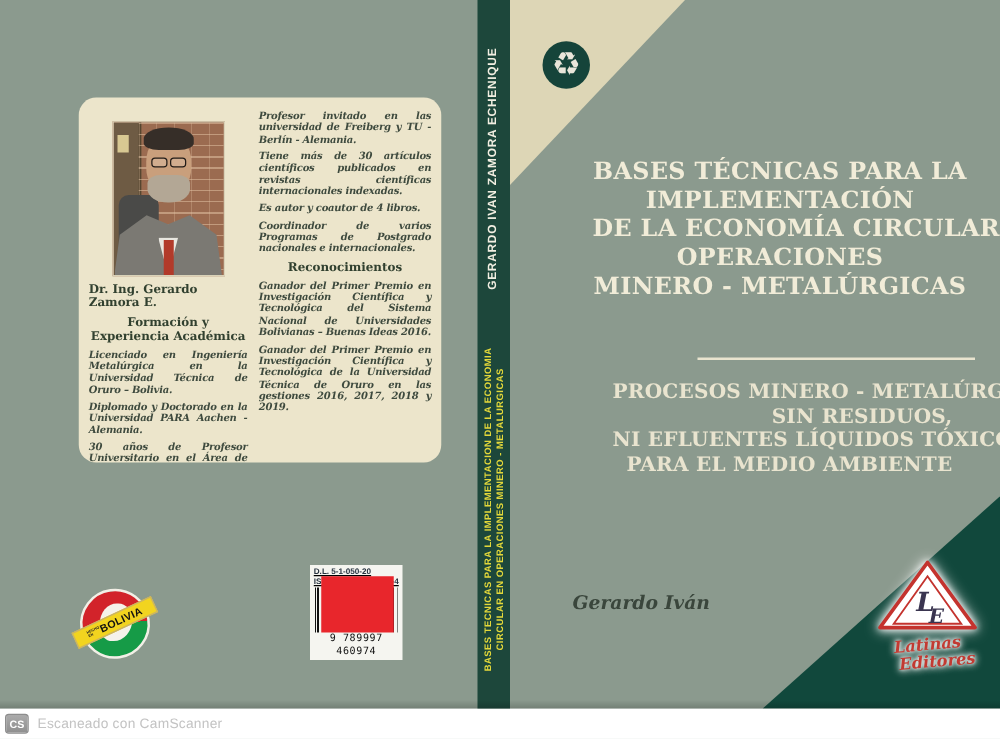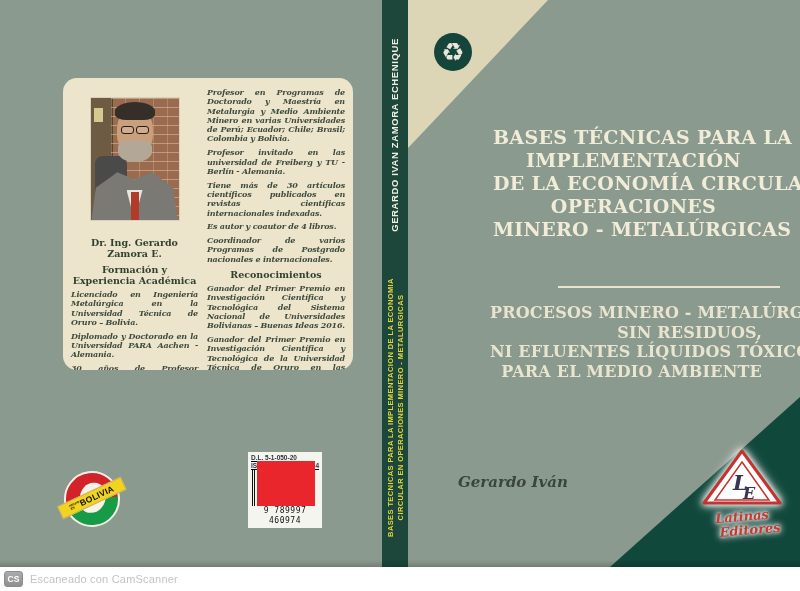--- a/index.html
+++ b/index.html
@@ -14,21 +14,21 @@
 
   
   .bio-panel{position:absolute;left:63px;top:78px;width:290px;height:292px;
         background:#ece5cb;border-radius:14px;box-sizing:border-box;
         padding:8px 8px;display:flex;gap:9px;overflow:hidden;}
   .col-left{width:127px;flex:none;}
   .col-right{flex:1;padding-top:2px;}
   .bio-p{font:bold italic 8px/9.3px "DejaVu Serif",serif;color:#3e4a3e;
         text-align:justify;margin:0 0 4.5px;letter-spacing:-0.2px;}
   .bio-h{font:bold 9.5px/11px "DejaVu Serif",serif;color:#31402f;text-align:center;margin:5px 0 4px;}
-  .caption{font:bold 9.5px/11px "DejaVu Serif",serif;color:#31402f;text-align:center;margin-top:16px;}
+  .caption{font:bold 9.5px/11px "DejaVu Serif",serif;color:#31402f;text-align:left;margin-top:5px;}
 
   
   .photo{position:relative;width:88px;height:122px;margin:11px auto 2px;overflow:hidden;
         background:#9b6b50;border:1px solid #d9d2b8;}
   .ph-mortar{position:absolute;left:20px;top:0;right:0;bottom:0;
         background:repeating-linear-gradient(180deg,rgba(225,193,162,0.55) 0 1px,transparent 1px 9px),
                    repeating-linear-gradient(90deg,rgba(225,193,162,0.30) 0 1px,transparent 1px 14px);}
   .ph-door{position:absolute;left:0;top:0;width:20px;height:100%;background:#6e5b44;border-right:2px solid #55452f;}
   .ph-paper{position:absolute;left:3px;top:10px;width:9px;height:14px;background:#d8c892;}
   .ph-chair{position:absolute;left:4px;top:58px;width:32px;height:64px;background:#4a4a48;border-radius:8px 8px 0 0;}
@@ -76,21 +76,21 @@
         text-align:center;white-space:nowrap;}
 
   
   .front{position:absolute;left:408px;top:0;width:392px;height:567px;}
   .beige-tri{position:absolute;left:0;top:0;width:140px;height:148px;background:#ddd6b6;
         clip-path:polygon(0 0,100% 0,0 100%);}
   .recycle{position:absolute;left:26px;top:33px;width:38px;height:38px;border-radius:50%;background:#15443a;
         color:#e9e6da;font:26px/38px "DejaVu Sans",sans-serif;text-align:center;}
   .title{position:absolute;left:66px;top:126px;width:300px;text-align:center;
         font:bold 19px/23px "DejaVu Serif",serif;color:#f1ecd8;letter-spacing:0.3px;}
-  .title div{white-space:nowrap;margin-left:19px;}
+  .title div{white-space:nowrap;}
   .rule{position:absolute;left:150px;top:286px;width:222px;height:2px;background:#e9e4cf;}
   .subtitle{position:absolute;left:82px;top:303px;width:272px;text-align:right;
         font:bold 16px/19.5px "DejaVu Serif",serif;color:#e9e4cf;letter-spacing:0.2px;}
   .subtitle div{white-space:nowrap;}
   .front-author{position:absolute;left:50px;top:472px;width:136px;text-align:left;
         font:bold italic 15px/20px "DejaVu Serif",serif;color:#3a463c;}
   .front-author div{white-space:nowrap;}
   .corner-dark{position:absolute;right:0;bottom:0;width:190px;height:170px;background:#11483c;
         clip-path:polygon(100% 0,100% 100%,0 100%);}
   .publisher{position:absolute;right:12px;bottom:30px;width:92px;text-align:center;}
@@ -133,21 +133,20 @@
             </div>
           </div>
           <div class="caption">Dr. Ing. Gerardo Zamora E.</div>
           <div class="bio-h">Formación y Experiencia Académica</div>
           <p class="bio-p">Licenciado en Ingeniería Metalúrgica en la Universidad Técnica de Oruro – Bolivia.</p>
           <p class="bio-p">Diplomado y Doctorado en la Universidad PARA Aachen - Alemania.</p>
           <p class="bio-p">30 años de Profesor Universitario en el Área de Hidrometalurgia y Electrometalurgia y 26 años en la del Medio Ambiente Minero en la Universidad Técnica de Oruro.</p>
 
         </div>
         <div class="col-right">
-          <p class="bio-p">Profesor en Programas de Doctorado y Maestría en Metalurgia y Medio Ambiente Minero en varias Universidades de Perú; Ecuador; Chile; Brasil; Colombia y Bolivia.</p>
           <p class="bio-p">Profesor invitado en las universidad de Freiberg y TU - Berlín - Alemania.</p>
           <p class="bio-p">Tiene más de 30 artículos científicos publicados en revistas científicas internacionales indexadas.</p>
           <p class="bio-p">Es autor y coautor de 4 libros.</p>
           <p class="bio-p">Coordinador de varios Programas de Postgrado nacionales e internacionales.</p>
           <div class="bio-h">Reconocimientos</div>
           <p class="bio-p">Ganador del Primer Premio en Investigación Científica y Tecnológica del Sistema Nacional de Universidades Bolivianas – Buenas Ideas 2016.</p>
           <p class="bio-p">Ganador del Primer Premio en Investigación Científica y Tecnológica de la Universidad Técnica de Oruro en las gestiones 2016, 2017, 2018 y 2019.</p>
 
         </div>
       </div>

